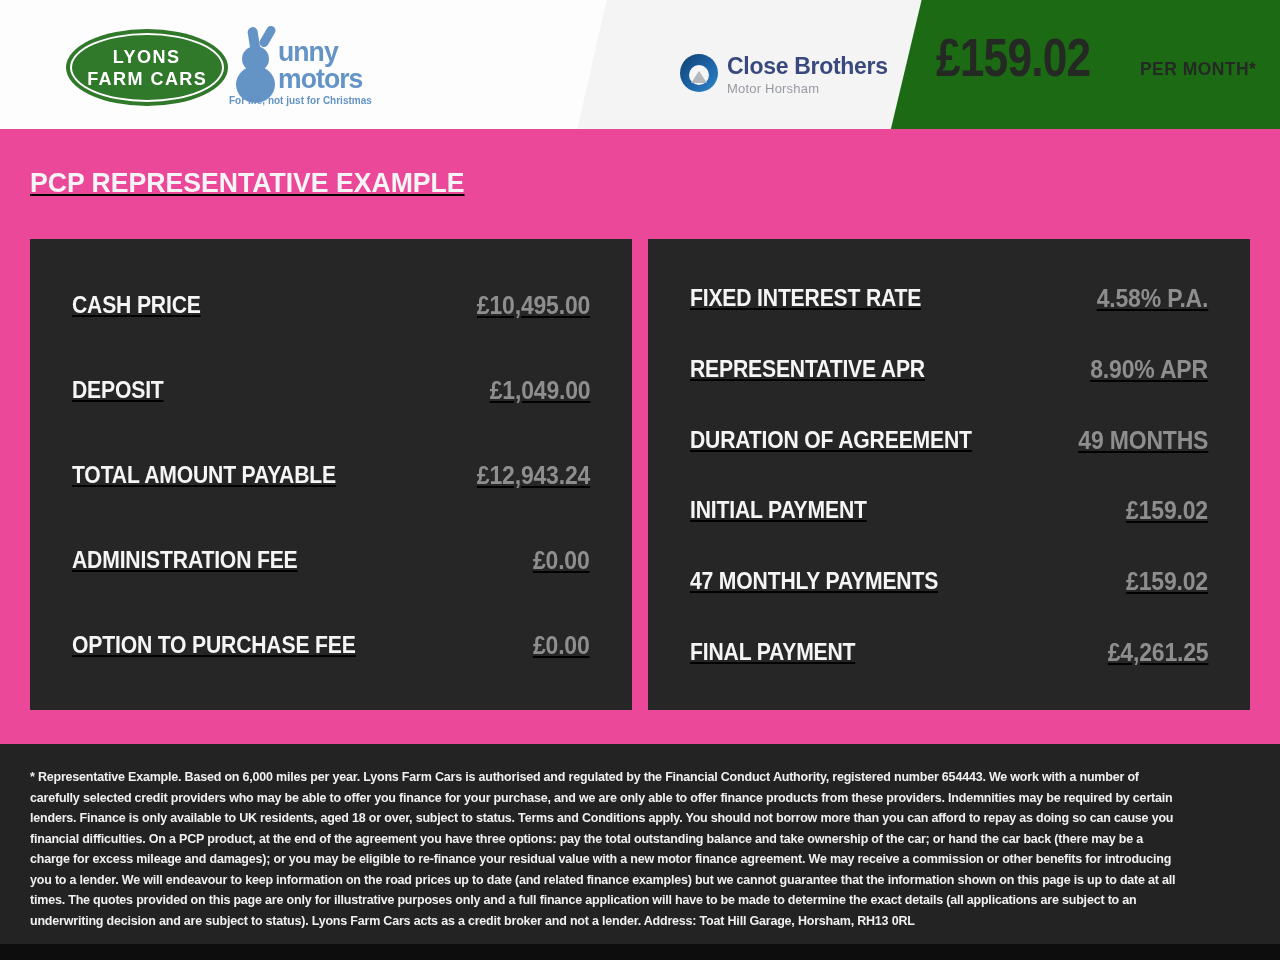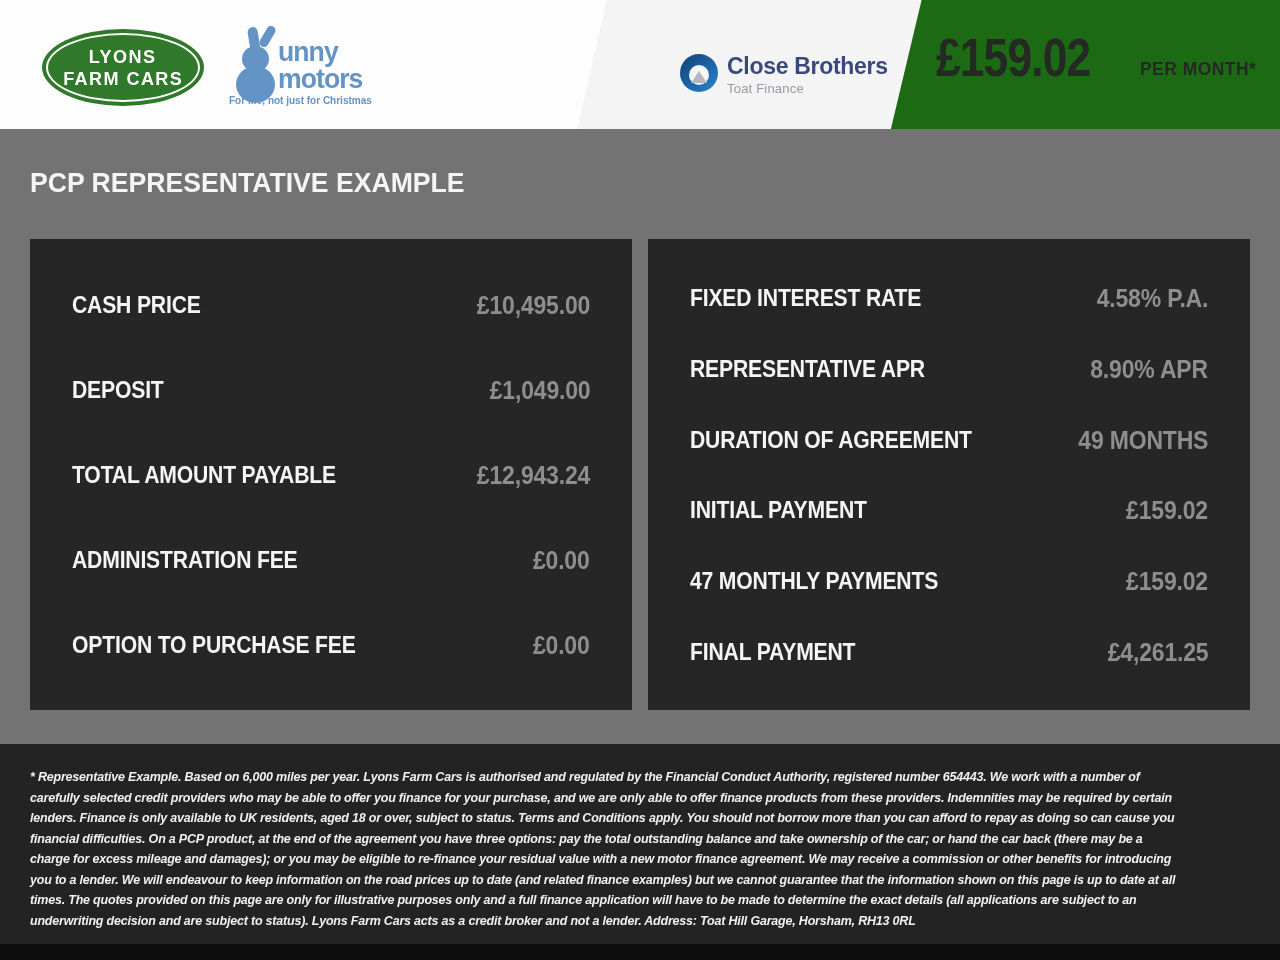--- a/index.html
+++ b/index.html
@@ -8,21 +8,21 @@
   .page { width:1280px; height:960px; display:flex; flex-direction:column; }
 
   
   .header { position:relative; height:129px; background:#fdfdfd; overflow:hidden; flex:0 0 auto; }
   .hdr-gray  { position:absolute; inset:0; background:#f4f4f4;
                clip-path:polygon(47.4% 0, 100% 0, 100% 100%, 45.1% 100%); }
   .hdr-green { position:absolute; inset:0; background:#1c6b14;
                clip-path:polygon(72% 0, 100% 0, 100% 100%, 69.6% 100%); }
 
   
-  .lyons { position:absolute; left:42px; top:29px; width:162px; height:77px;
+  .lyons { position:absolute; left:66px; top:29px; width:162px; height:77px;
            background:#30792b; border-radius:50%;
            display:flex; flex-direction:column; align-items:center; justify-content:center; }
   .lyons .ring { position:absolute; inset:4px; border:2.5px solid #ffffff; border-radius:50%; }
   .lyons .l1, .lyons .l2 { color:#fff; font-weight:bold; font-size:19px; line-height:1.12;
            letter-spacing:1.5px; transform:scaleX(0.95); white-space:nowrap; }
 
   
   .bunny { position:absolute; left:228px; top:26px; width:150px; height:82px; }
   .bunny .ear1 { position:absolute; left:21px; top:1px; width:10px; height:27px;
                  background:#6493c6; border-radius:5px; transform:rotate(-9deg); }
@@ -54,34 +54,34 @@
 
   
   .amount { position:absolute; left:936px; top:26px; font-size:54px; font-weight:bold;
             color:#242924; letter-spacing:-1px; transform:scaleX(0.82); transform-origin:left;
             white-space:nowrap; }
   .period { position:absolute; left:1140px; top:58px; font-size:19px; font-weight:bold;
             color:#242924; letter-spacing:0.5px; transform:scaleX(0.92); transform-origin:left;
             white-space:nowrap; }
 
   
-  .main { height:615px; flex:0 0 auto; background:#737373; }
+  .main { height:615px; flex:0 0 auto; background:#ec4899;text-decoration:underline; }
   h1.title { margin:38px 0 0 30px; color:#f5f5f5; font-size:28px; font-weight:bold;
              letter-spacing:0; transform:scaleX(0.95); transform-origin:left; white-space:nowrap; }
   .panels { display:flex; gap:16px; margin:40px 30px 0 30px; }
   .panel { flex:1 1 0; height:471px; background:#262626; padding:24px 42px 22px 42px;
            display:flex; flex-direction:column; }
   .row { flex:1 1 0; display:flex; align-items:center; justify-content:space-between; }
   .row .lbl { color:#f5f5f5; font-size:23px; font-weight:bold; letter-spacing:-0.2px;
               transform:scaleX(0.92); transform-origin:left; white-space:nowrap; }
   .row .val { color:#8e8e8e; font-size:25px; font-weight:bold; letter-spacing:-0.2px;
               transform:scaleX(0.92); transform-origin:right; white-space:nowrap; }
 
   
-  .footer { flex:1 1 auto; background:#232323; padding:23px 95px 0 30px; overflow:hidden;font-style:italic; }
+  .footer { flex:1 1 auto; background:#232323; padding:23px 95px 0 30px; overflow:hidden; }
   .footer p { color:#f0f0f0; font-size:12.5px; font-weight:bold; line-height:20.5px;
               letter-spacing:-0.2px; }
   .bottom-bar { flex:0 0 16px; background:#0d0d0d; }
 </style>
 </head>
 <body>
 
 <div class="page">
 
   <header class="header">
@@ -104,21 +104,21 @@
       <span class="tag">For life, not just for Christmas</span>
     </div>
 
     <div class="cb">
       <div class="mark">
         <div class="hole"></div>
         <div class="tri"></div>
       </div>
       <div class="txt">
         <span class="name">Close Brothers</span>
-        <span class="sub">Toat Finance</span>
+        <span class="sub">Motor Horsham</span>
       </div>
     </div>
 
     <span class="amount">£159.02</span>
     <span class="period">PER MONTH*</span>
   </header>
 
   <main class="main">
     <h1 class="title">PCP REPRESENTATIVE EXAMPLE</h1>
 

